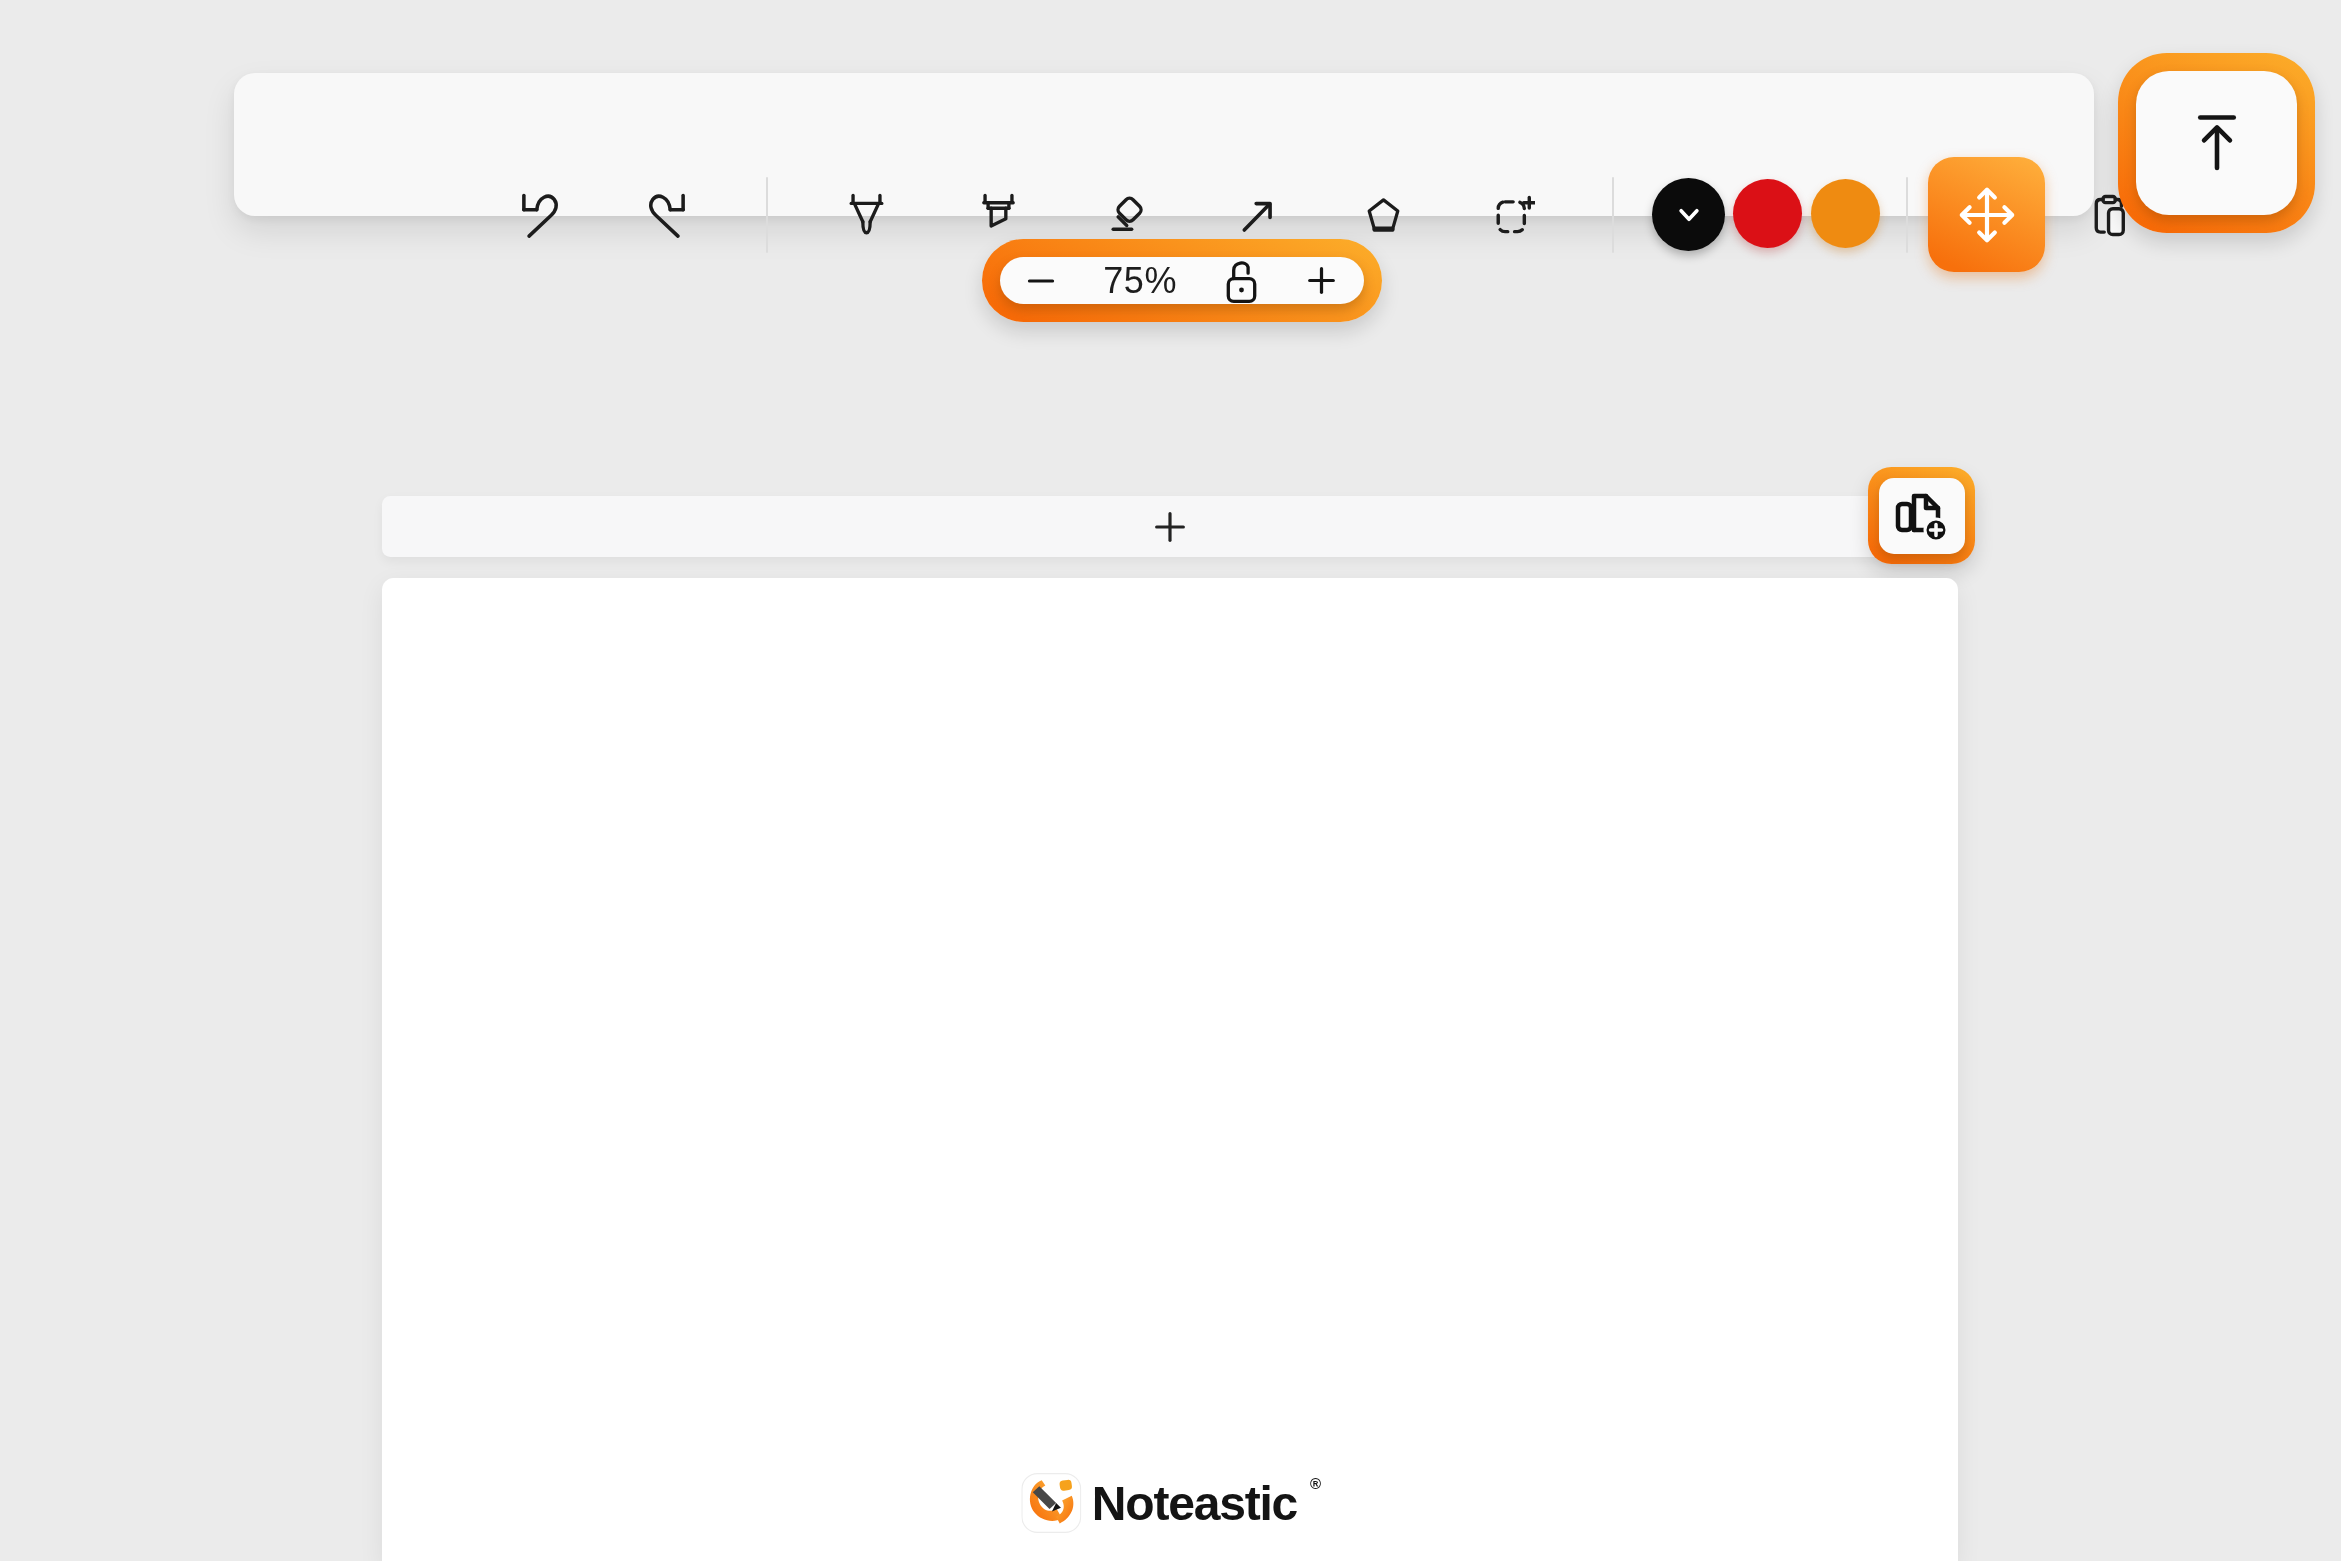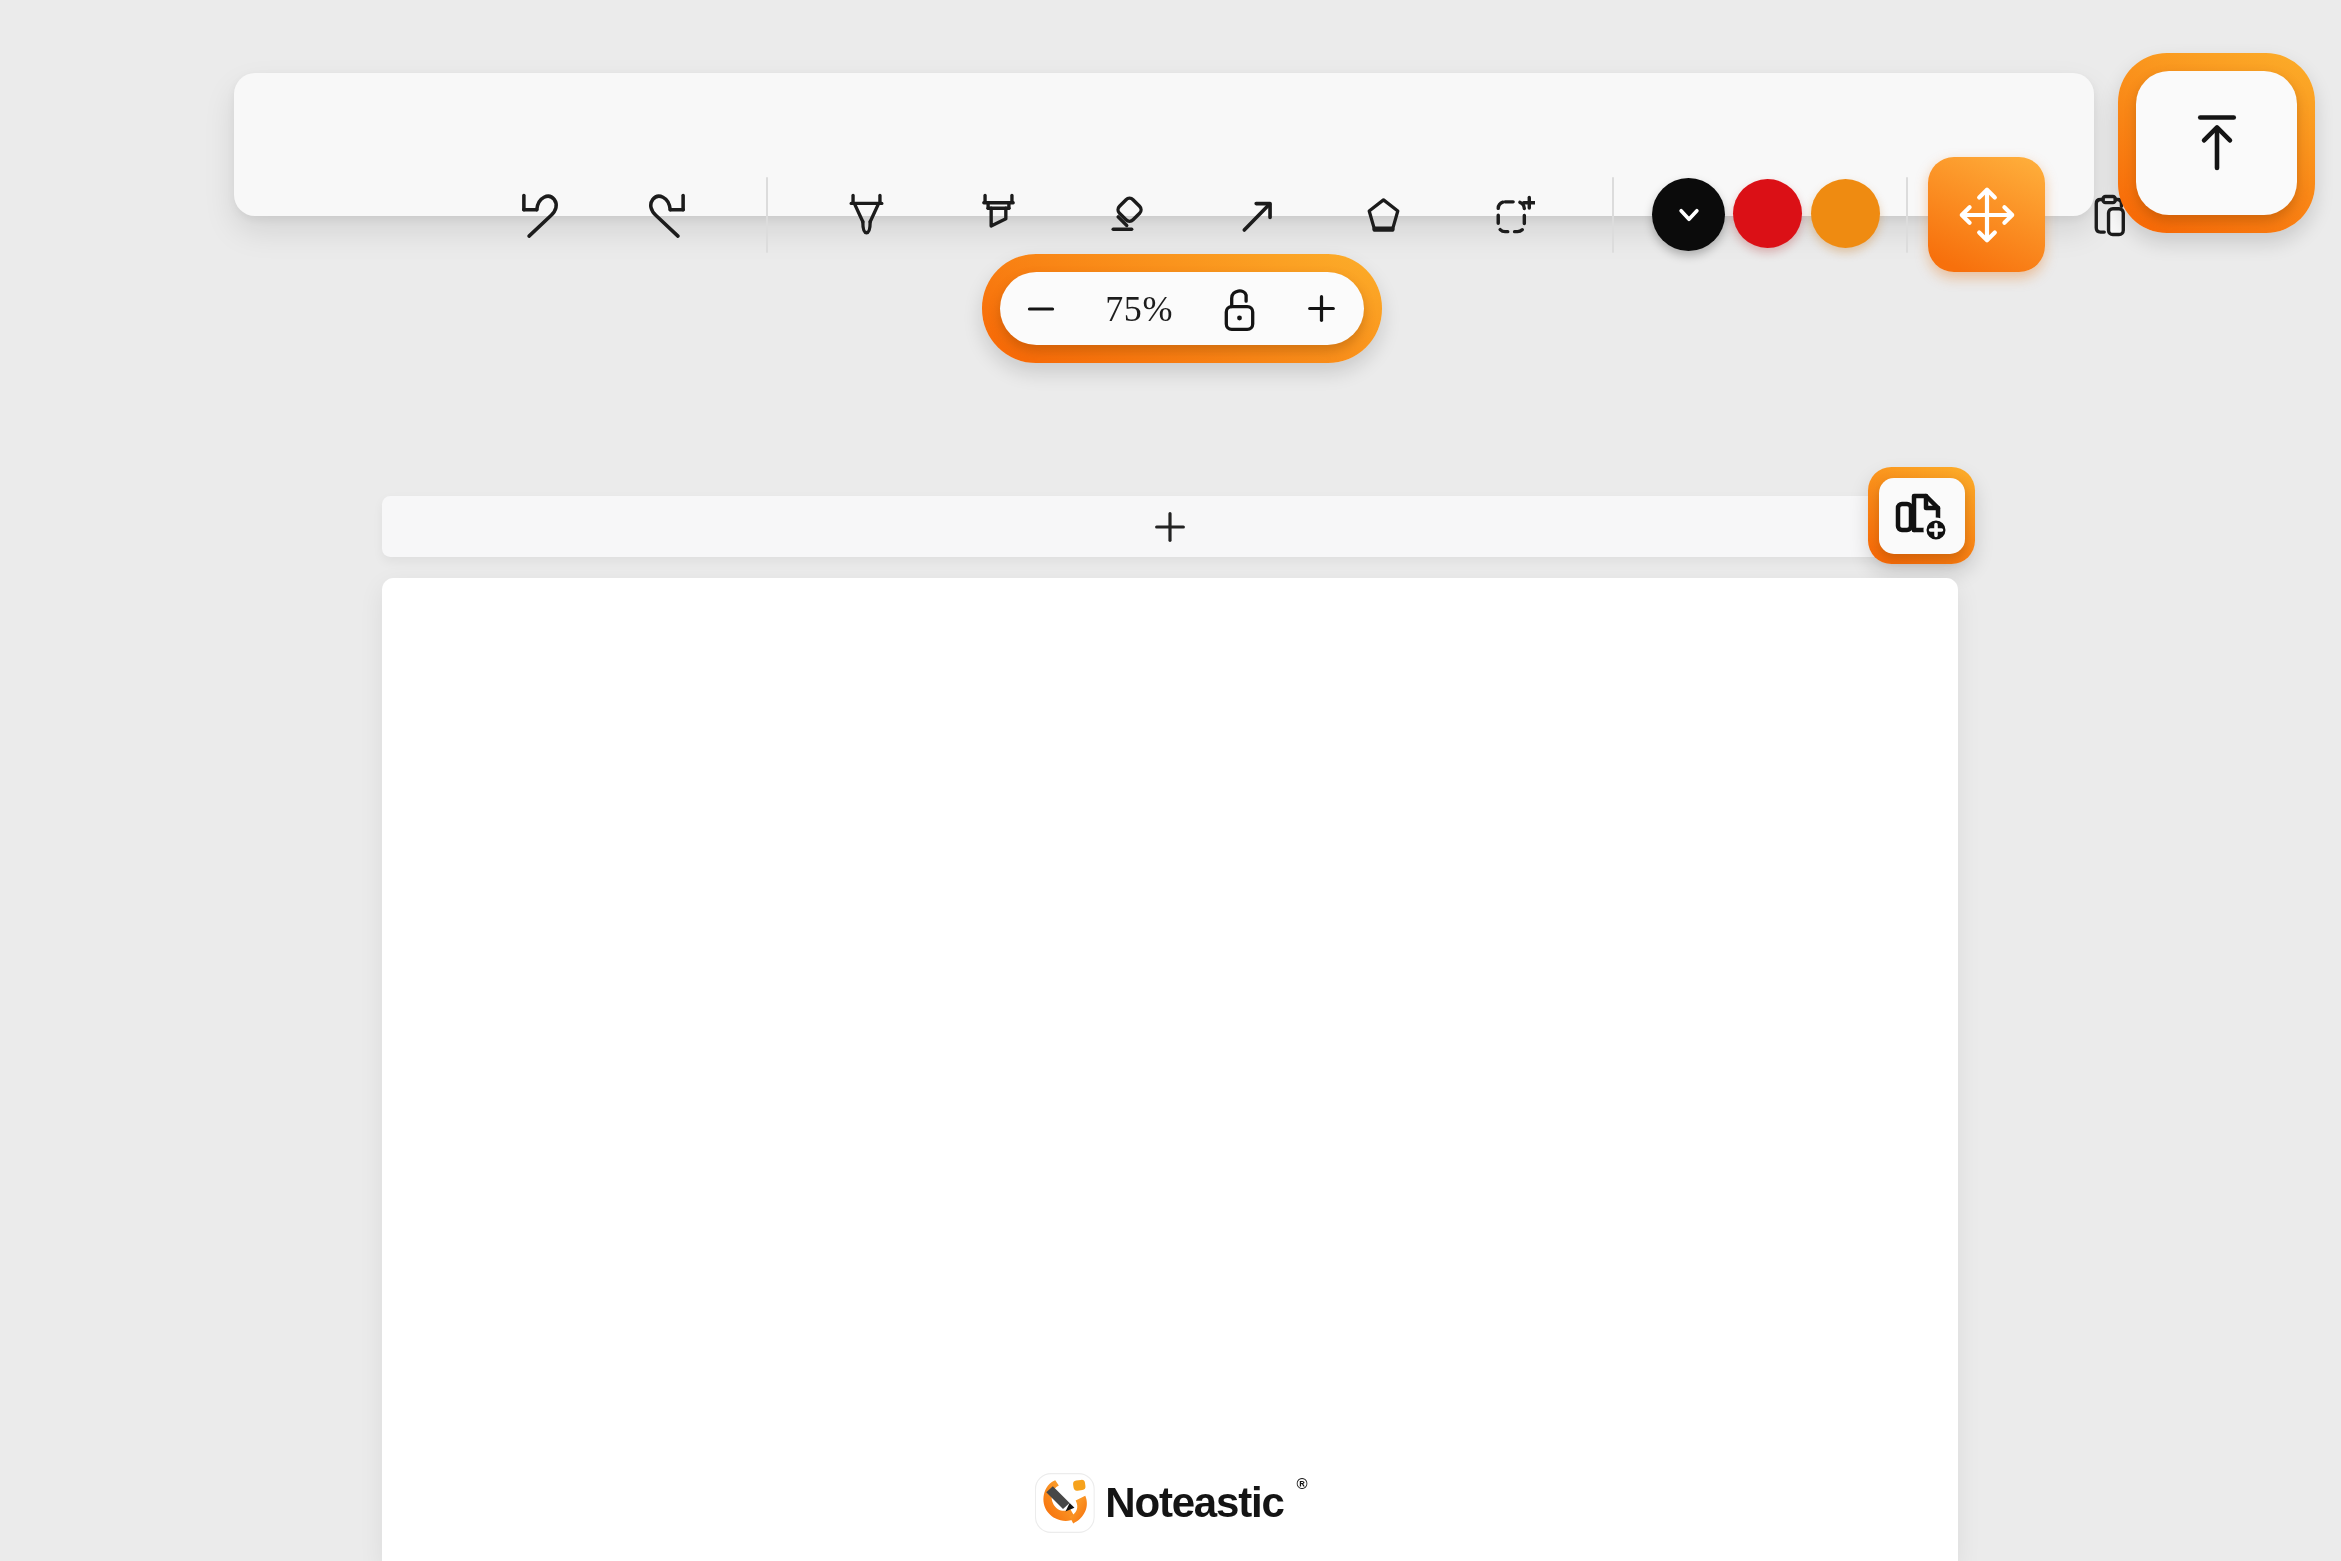--- a/index.html
+++ b/index.html
@@ -40,21 +40,21 @@
     box-shadow:0 9.4px 20px rgba(0,0,0,.14);
   }
   .ring .inner{
     position:absolute;background:#fafafa;
     display:flex;align-items:center;justify-content:center;
     box-shadow:0 5.9px 11.7px rgba(120,55,0,.30);
   }
   .upload-btn{left:2118px;top:53px;width:197px;height:180px;border-radius:49px;cursor:pointer;}
   .upload-btn .inner{left:17.6px;top:17.6px;right:17.6px;bottom:17.6px;border-radius:33px;}
   
-  .zoom-pill{left:982px;top:254px;width:400px;height:109px;border-radius:54px;font-family:Liberation Serif, serif;}
+  .zoom-pill{left:982px;top:239px;width:400px;height:83px;border-radius:54px;}
   .zoom-pill .inner{
     left:17.6px;top:17.6px;right:17.6px;bottom:17.6px;border-radius:37px;background:#fbfbfb;
     display:flex;align-items:center;justify-content:space-between;padding:0 26px;box-sizing:border-box;
   }
   .zoom-value{font-size:36px;font-weight:500;color:#1d1d1d;letter-spacing:0.6px;}
   .pill-btn{background:none;border:none;padding:0;cursor:pointer;display:flex;align-items:center;justify-content:center;}
   
   .page-bar{
     left:382px;top:496px;width:1576px;height:61px;border-radius:8.2px;background:#f7f7f8;
     display:flex;align-items:center;justify-content:center;cursor:pointer;
@@ -65,21 +65,21 @@
   
   .page{
     left:382px;top:578px;width:1576px;height:984px;background:#ffffff;
     border-radius:11.7px 11.7px 0 0;
     box-shadow:0 8.2px 26px rgba(0,0,0,.07);
   }
   .watermark{
     left:50%;top:895px;transform:translateX(-50%);
     display:flex;align-items:center;gap:10.5px;position:absolute;
   }
-  .brand{font-size:42px;font-weight:800;color:#141414;letter-spacing:-1.2px;}
+  .brand{font-size:48px;font-weight:800;color:#141414;letter-spacing:-1.2px;}
   .reg{font-size:15px;font-weight:700;color:#141414;vertical-align:top;position:relative;top:-20px;left:2.3px;}
   svg{display:block;}
 </style>
 </head>
 <body>
 
 <div class="abs toolbar">
 
   <button class="abs tool-btn" style="left:262px">
     <span>

